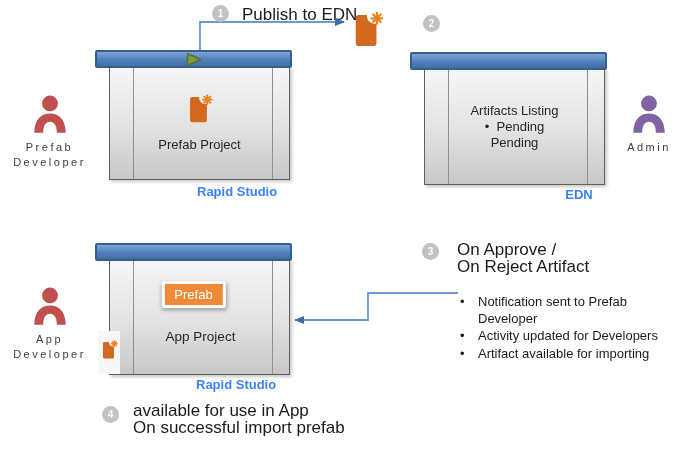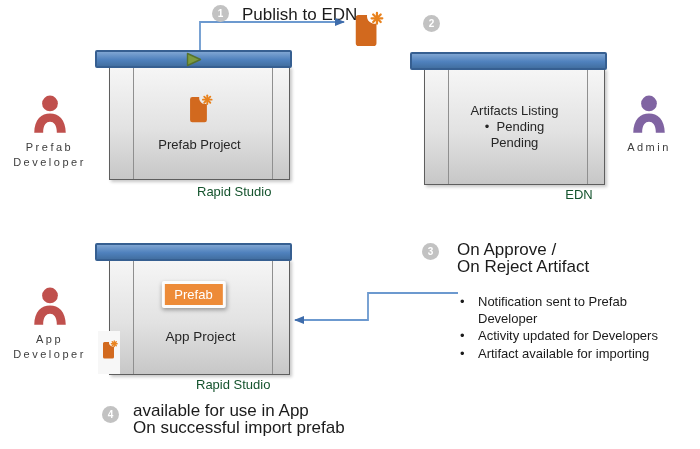--- a/index.html
+++ b/index.html
@@ -11,21 +11,21 @@
   .titlebar{position:absolute;left:-2px;right:-2px;top:0;height:18px;box-sizing:border-box;
             background:linear-gradient(180deg,#7fa5d2 0%,#4f81bd 55%,#426fa1 100%);
             border:2px solid #365f91;border-radius:2px;z-index:2;}
   .winbody{position:absolute;left:0;right:0;top:16px;bottom:0;
            background:linear-gradient(180deg,#f6f6f6 0%,#e2e2e2 55%,#c7c7c7 100%);
            border:1px solid #5e5e5e;box-shadow:2px 2px 3px rgba(0,0,0,.22);
            display:flex;flex-direction:column;align-items:center;justify-content:center;margin-left:12px;}
   .vline{position:absolute;top:0;bottom:0;width:1px;background:#8f8f8f;}
   .vl-left{left:23px;}
   .vl-right{right:16px;}
-  .win-caption{position:absolute;font-size:13px;font-weight:normal;color:#14532d;}
+  .win-caption{position:absolute;font-size:13px;font-weight:bold;color:#3b82f6;}
   .win-content-text{font-size:13px;color:#262626;margin-top:7px;}
   .edn-line{font-size:13px;line-height:16px;text-align:center;color:#262626;}
 
   
   .badge{position:absolute;width:17px;height:17px;border-radius:50%;background:#c2c2c2;
          color:#fff;font-size:10px;font-weight:bold;display:flex;align-items:center;
          justify-content:center;z-index:3;}
   .step-text{position:absolute;font-size:17px;line-height:17px;color:#1b1b1b;}
   .center{text-align:center;}
 

